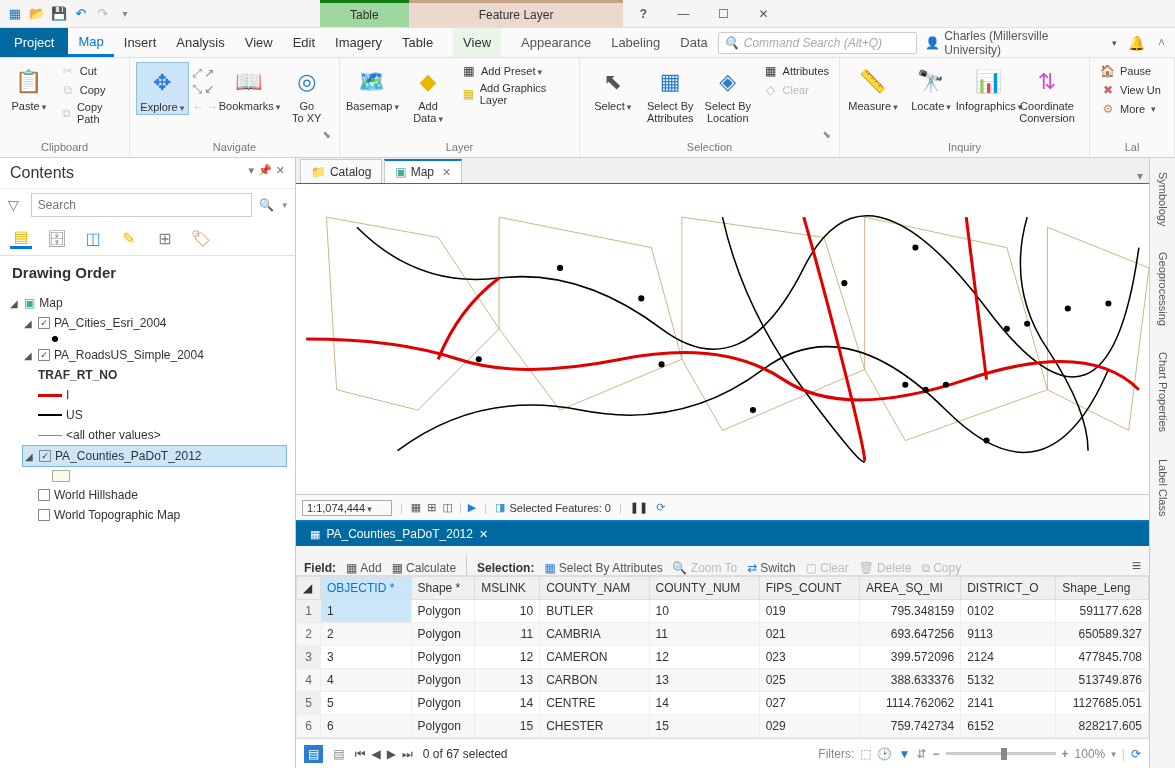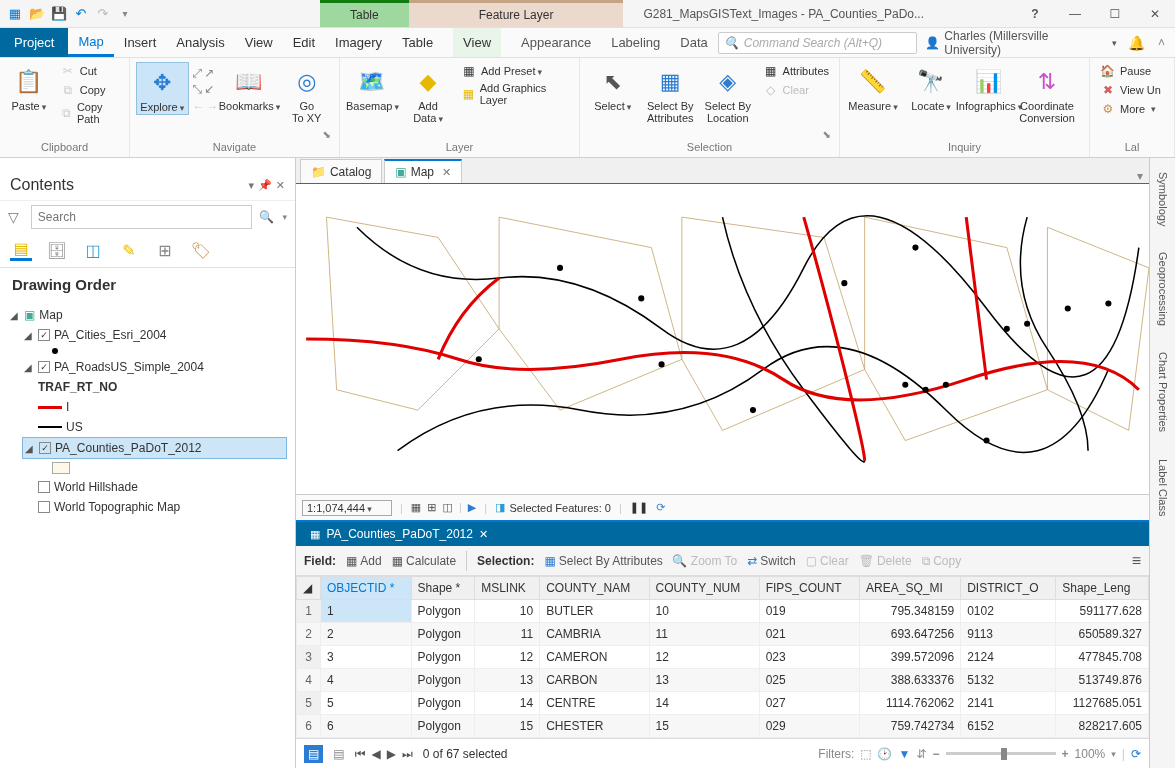--- a/index.html
+++ b/index.html
@@ -41,21 +41,21 @@
 .small-btn { display: flex; align-items: center; gap: 4px; padding: 1px 4px; font-size: 11px; }
 .small-btn .sicon { width: 16px; height: 16px; display: flex; align-items: center; justify-content: center; font-size: 12px; }
 .vstack { display: flex; flex-direction: column; gap: 1px; }
 .explore-active { background: #cce4f7; border: 1px solid #92c0e0; }
 .dropdown-arrow::after { content: "▾"; font-size: 9px; margin-left: 2px; color: #555; }
 .dlg-launcher { font-size: 10px; color: #888; float: right; margin-top: -12px; margin-right: 2px; }
 
 
 .main-area { display: flex; height: calc(768px - 158px); }
 .contents-pane { width: 296px; border-right: 1px solid #ccc; background: #fff; display: flex; flex-direction: column; }
-.pane-header { padding: 6px 10px; display: flex; align-items: center; justify-content: space-between; border-bottom: 1px solid #eee; margin-top: 12px; }
+.pane-header { padding: 6px 10px; display: flex; justify-content: space-between; border-bottom: 1px solid #eee; }
 .pane-header h3 { font-size: 16px; font-weight: 500; color: #333; }
 .pane-header .hbtns { display: flex; gap: 4px; color: #777; font-size: 11px; }
 .search-row { padding: 4px 8px; display: flex; align-items: center; gap: 4px; }
 .search-row .filter-ic { color: #777; font-size: 14px; }
 .search-row input { flex: 1; height: 24px; border: 1px solid #ccc; padding: 0 6px; font-size: 12px; margin-left: 8px; }
 .search-row .srch-btn { color: #777; padding: 0 4px; }
 .toc-toolbar { padding: 6px 10px; display: flex; gap: 14px; border-bottom: 1px solid #e0e0e0; }
 .toc-toolbar .t-ic { width: 22px; height: 22px; display: flex; align-items: center; justify-content: center; font-size: 16px; }
 .toc-toolbar .t-ic.active { border-bottom: 3px solid #0078d4; }
 .toc-title { padding: 8px 12px; font-size: 15px; font-weight: 600; }
@@ -86,21 +86,21 @@
 .ms-icons span { color: #555; }
 .coords { flex: 1; text-align: center; }
 .sel-feat { display: flex; align-items: center; gap: 4px; }
 
 
 .attr-pane { border-top: 2px solid #0078d4; display: flex; flex-direction: column; }
 .attr-tab-bar { height: 24px; background: #0069a0; display: flex; align-items: center; padding-left: 6px; }
 .attr-tab { color: #fff; display: flex; align-items: center; gap: 6px; padding: 0 8px; font-size: 12px; }
 .attr-tab .icn { font-size: 11px; }
 .attr-tab .close { color: #fff; font-size: 11px; }
-.attr-toolbar { height: 30px; background: #f5f5f5; border-bottom: 1px solid #ddd; display: flex; align-items: center; padding: 0 8px; gap: 10px; font-size: 12px; }
+.attr-toolbar { height: 30px; background: #f5f5f5; border-bottom: 1px solid #ddd; display: flex; align-items: flex-end; padding: 0 8px; gap: 10px; font-size: 12px; }
 .attr-toolbar .sep { width: 1px; height: 20px; background: #ccc; }
 .attr-toolbar .tlbl { font-weight: 600; }
 .attr-toolbar .tbtn { display: flex; align-items: center; gap: 3px; color: #555; }
 .attr-toolbar .tbtn.disabled { color: #bbb; }
 .attr-toolbar .menu { margin-left: auto; font-size: 16px; color: #555; }
 .attr-table { overflow: auto; flex: 1; }
 table.data { border-collapse: collapse; font-size: 12px; width: 100%; }
 table.data th { background: #f0f0f0; border: 1px solid #ddd; padding: 4px 6px; text-align: left; font-weight: 500; position: sticky; top: 0; }
 table.data th.sel-col { background: #cde6f7; color: #0078d4; }
 table.data td { border: 1px solid #eee; padding: 4px 6px; }
@@ -127,21 +127,20 @@
     <span class="ic">📂</span>
     <span class="ic">💾</span>
     <span class="ic">↶</span>
     <span class="ic" style="color:#bbb">↷</span>
     <span class="ic" style="font-size:10px;color:#888">▾</span>
   </div>
   <div class="ctx-tabs">
     <div class="ctx-tab table">Table</div>
     <div class="ctx-tab layer">Feature Layer</div>
   </div>
-  <div class="project-title">G281_MapsGISText_Images - PA_Counties_PaDo...</div>
   <div class="win-controls">
     <span class="wc help">?</span>
     <span class="wc">—</span>
     <span class="wc">☐</span>
     <span class="wc">✕</span>
   </div>
 </div>
 
 <div class="ribbon-tabs">
   <div class="rtab project">Project</div>
@@ -373,20 +372,24 @@
       <div class="tree-item indent2">
           <span style="font-weight:600">TRAF_RT_NO</span>
         </div>
       <div class="tree-item indent2">
           <span class="line-sym" style="background:#e00000;height:3px"></span>
           <span>I</span>
         </div>
       <div class="tree-item indent2">
           <span class="line-sym" style="background:#000;height:2px"></span>
           <span>US</span>
+        </div>
+      <div class="tree-item indent2">
+          <span class="line-sym" style="background:#888;height:1px"></span>
+          <span>&lt;all other values&gt;</span>
         </div>
       <div class="tree-item indent1 sel">
           <span class="exp">◢</span>
           <span class="chk checked"></span>
           <span>PA_Counties_PaDoT_2012</span>
         </div>
       <div class="tree-item indent3">
           <span class="poly-sym"></span>
         </div>
       <div class="tree-item indent1">

